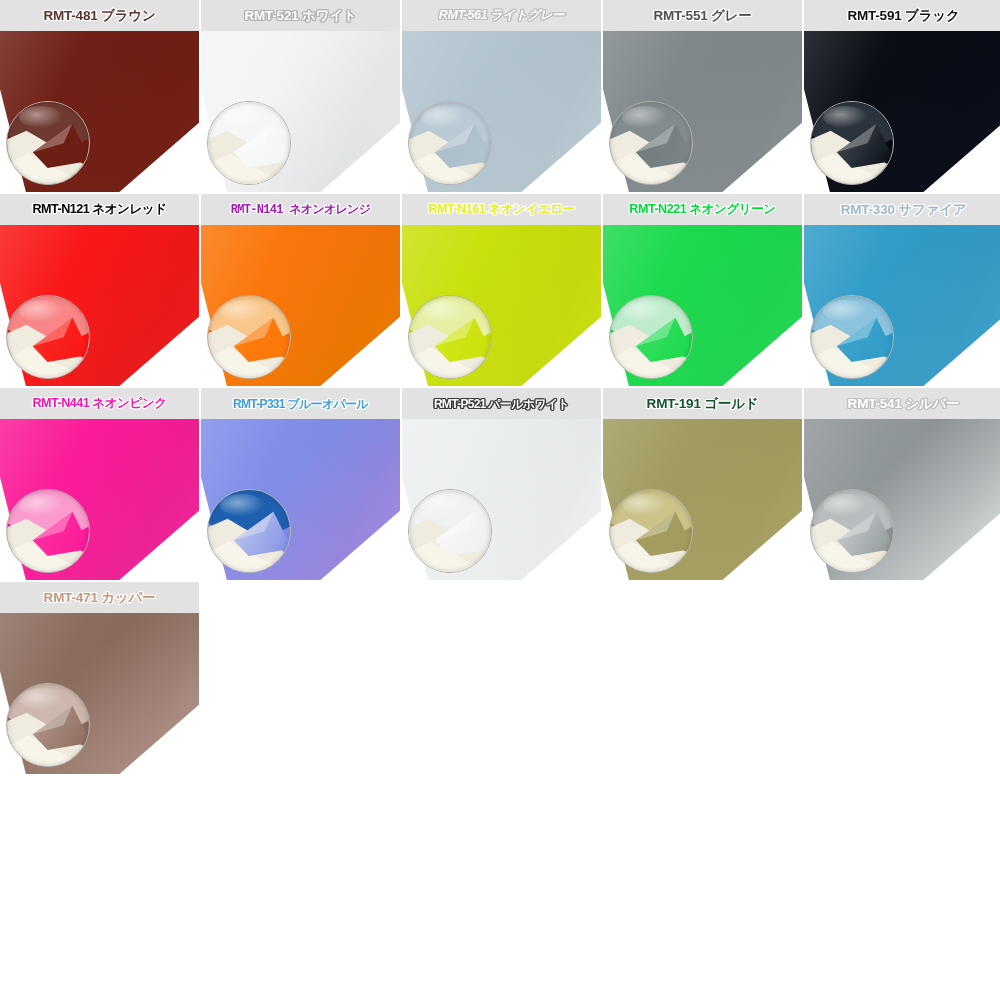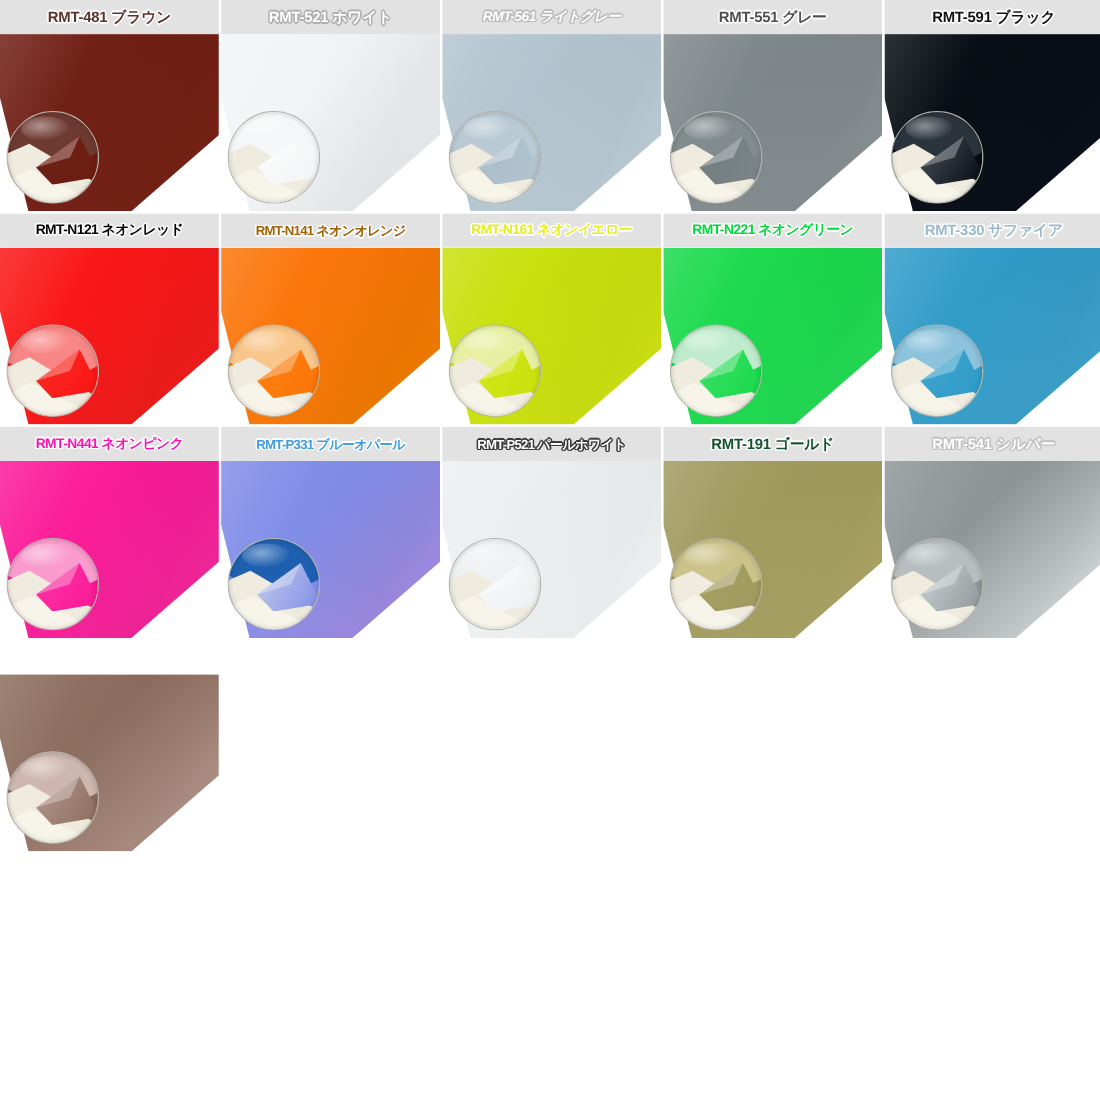--- a/index.html
+++ b/index.html
@@ -249,21 +249,21 @@
           <div class="backing2"></div>
           <div class="flap" style="background: linear-gradient(120deg, rgb(251, 44, 34), rgb(250, 20, 20));"></div>
           <div class="flaphi"></div>
           <div class="gloss"></div>
           <div class="rim"></div>
         </div>
       </div>
     </div>
     <div class="tile">
       <div class="label tighter">
-        <span class="txt" style="color: #a16207; text-shadow: rgb(255, 255, 255) 1.4px 0px 0px, rgb(255, 255, 255) -1.4px 0px 0px, rgb(255, 255, 255) 0px 1.4px 0px, rgb(255, 255, 255) 0px -1.4px 0px, rgb(255, 255, 255) 1px 1px 0px, rgb(255, 255, 255) -1px 1px 0px, rgb(255, 255, 255) 1px -1px 0px, rgb(255, 255, 255) -1px -1px 0px;">RMT-N141 ネオンオレンジ</span>
+        <span class="txt" style="color: #a21caf; text-shadow: rgb(255, 255, 255) 1.4px 0px 0px, rgb(255, 255, 255) -1.4px 0px 0px, rgb(255, 255, 255) 0px 1.4px 0px, rgb(255, 255, 255) 0px -1.4px 0px, rgb(255, 255, 255) 1px 1px 0px, rgb(255, 255, 255) -1px 1px 0px, rgb(255, 255, 255) 1px -1px 0px, rgb(255, 255, 255) -1px -1px 0px; font-family: Liberation Mono, monospace;">RMT-N141 ネオンオレンジ</span>
       </div>
       <div class="sheetwrap">
         <div class="sheet" style="background: linear-gradient(135deg, rgb(251, 116, 7) 0%, rgb(251, 116, 7) 38%, rgb(240, 128, 0) 100%);">
           <div class="sheen"></div>
         </div>
         <div class="mag">
           <div class="magbg" style="background: rgb(251, 116, 7);"></div>
           <div class="film" style="background: linear-gradient(150deg, rgb(248, 201, 142), rgb(248, 201, 142));"></div>
           <div class="backing"></div>
           <div class="backing2"></div>
@@ -428,20 +428,23 @@
           <div class="backing"></div>
           <div class="backing2"></div>
           <div class="flap" style="background: linear-gradient(120deg, rgb(207, 214, 216), rgb(142, 149, 151));"></div>
           <div class="flaphi"></div>
           <div class="gloss"></div>
           <div class="rim"></div>
         </div>
       </div>
     </div>
     <div class="tile">
+      <div class="label">
+        <span class="txt" style="color: rgb(196, 152, 120); text-shadow: rgb(255, 255, 255) 1.4px 0px 0px, rgb(255, 255, 255) -1.4px 0px 0px, rgb(255, 255, 255) 0px 1.4px 0px, rgb(255, 255, 255) 0px -1.4px 0px, rgb(255, 255, 255) 1px 1px 0px, rgb(255, 255, 255) -1px 1px 0px, rgb(255, 255, 255) 1px -1px 0px, rgb(255, 255, 255) -1px -1px 0px;">RMT-471 カッパー</span>
+      </div>
       <div class="sheetwrap">
         <div class="sheet" style="background: linear-gradient(135deg, rgb(138, 107, 92) 0%, rgb(138, 107, 92) 38%, rgb(195, 163, 154) 100%);">
           <div class="sheen"></div>
         </div>
         <div class="mag">
           <div class="magbg" style="background: rgb(138, 107, 92);"></div>
           <div class="film" style="background: linear-gradient(150deg, rgb(207, 185, 176), rgb(207, 185, 176));"></div>
           <div class="backing"></div>
           <div class="backing2"></div>
           <div class="flap" style="background: linear-gradient(120deg, rgb(183, 154, 144), rgb(138, 107, 92));"></div>

